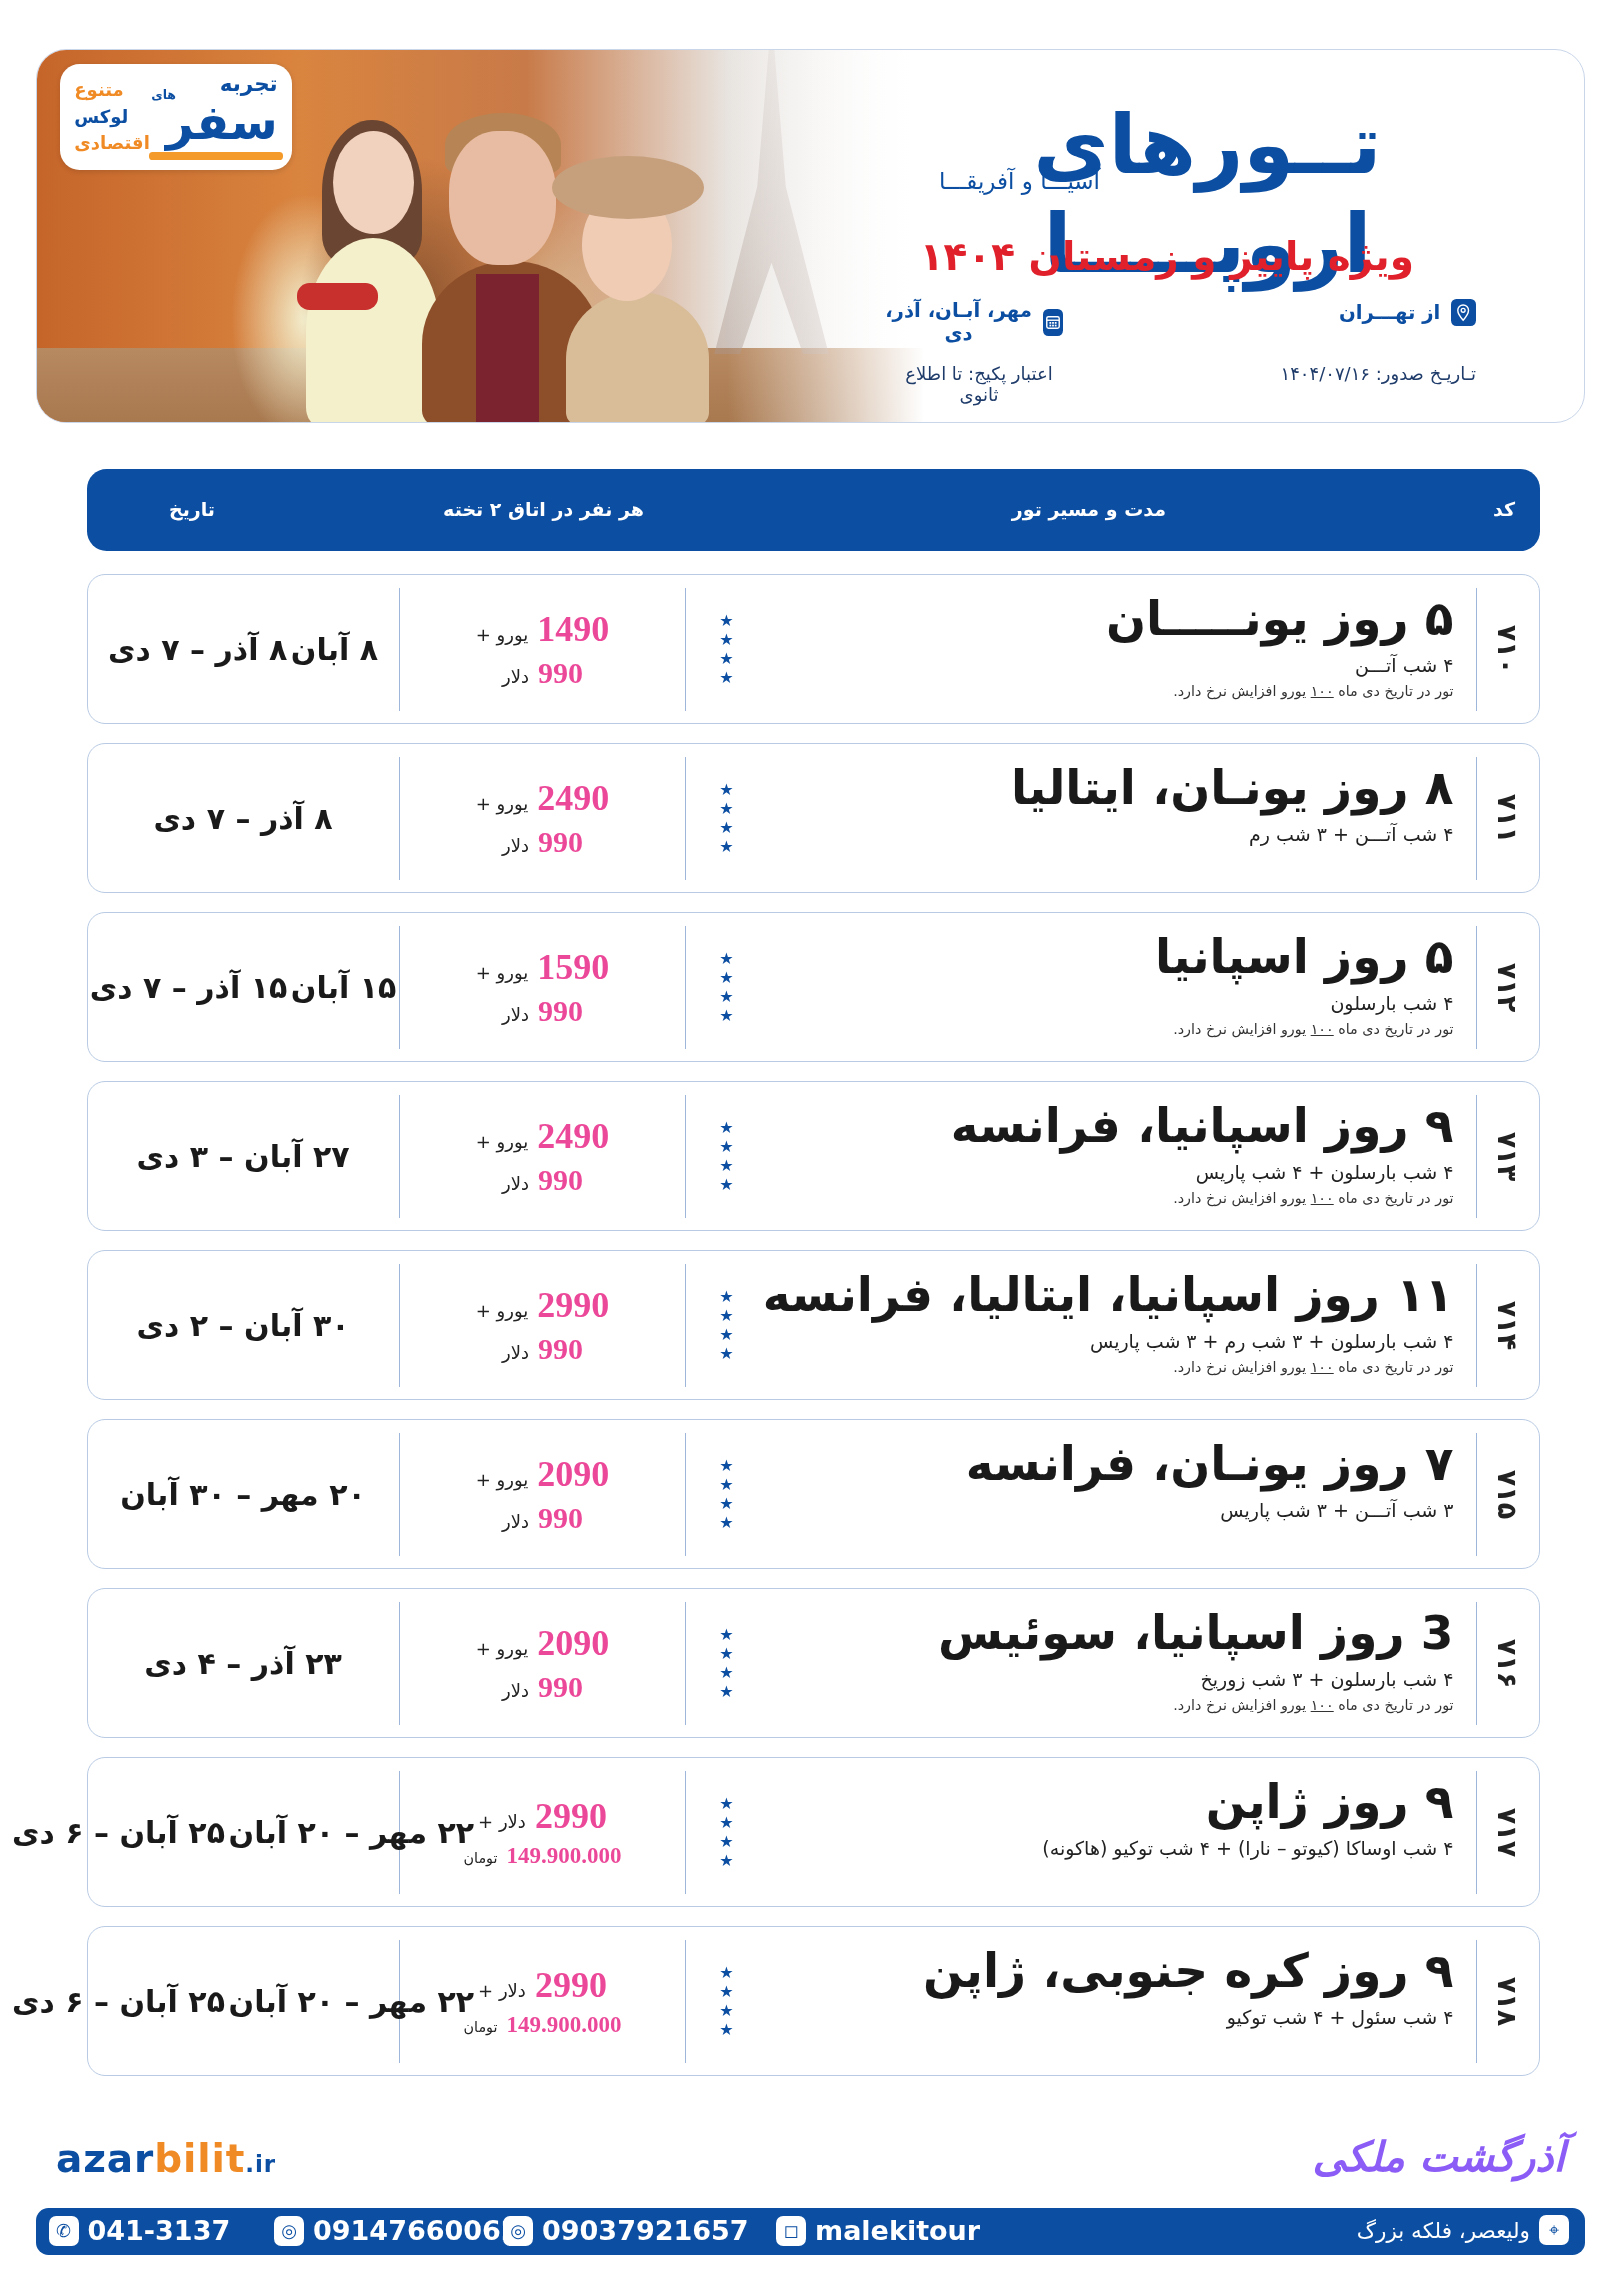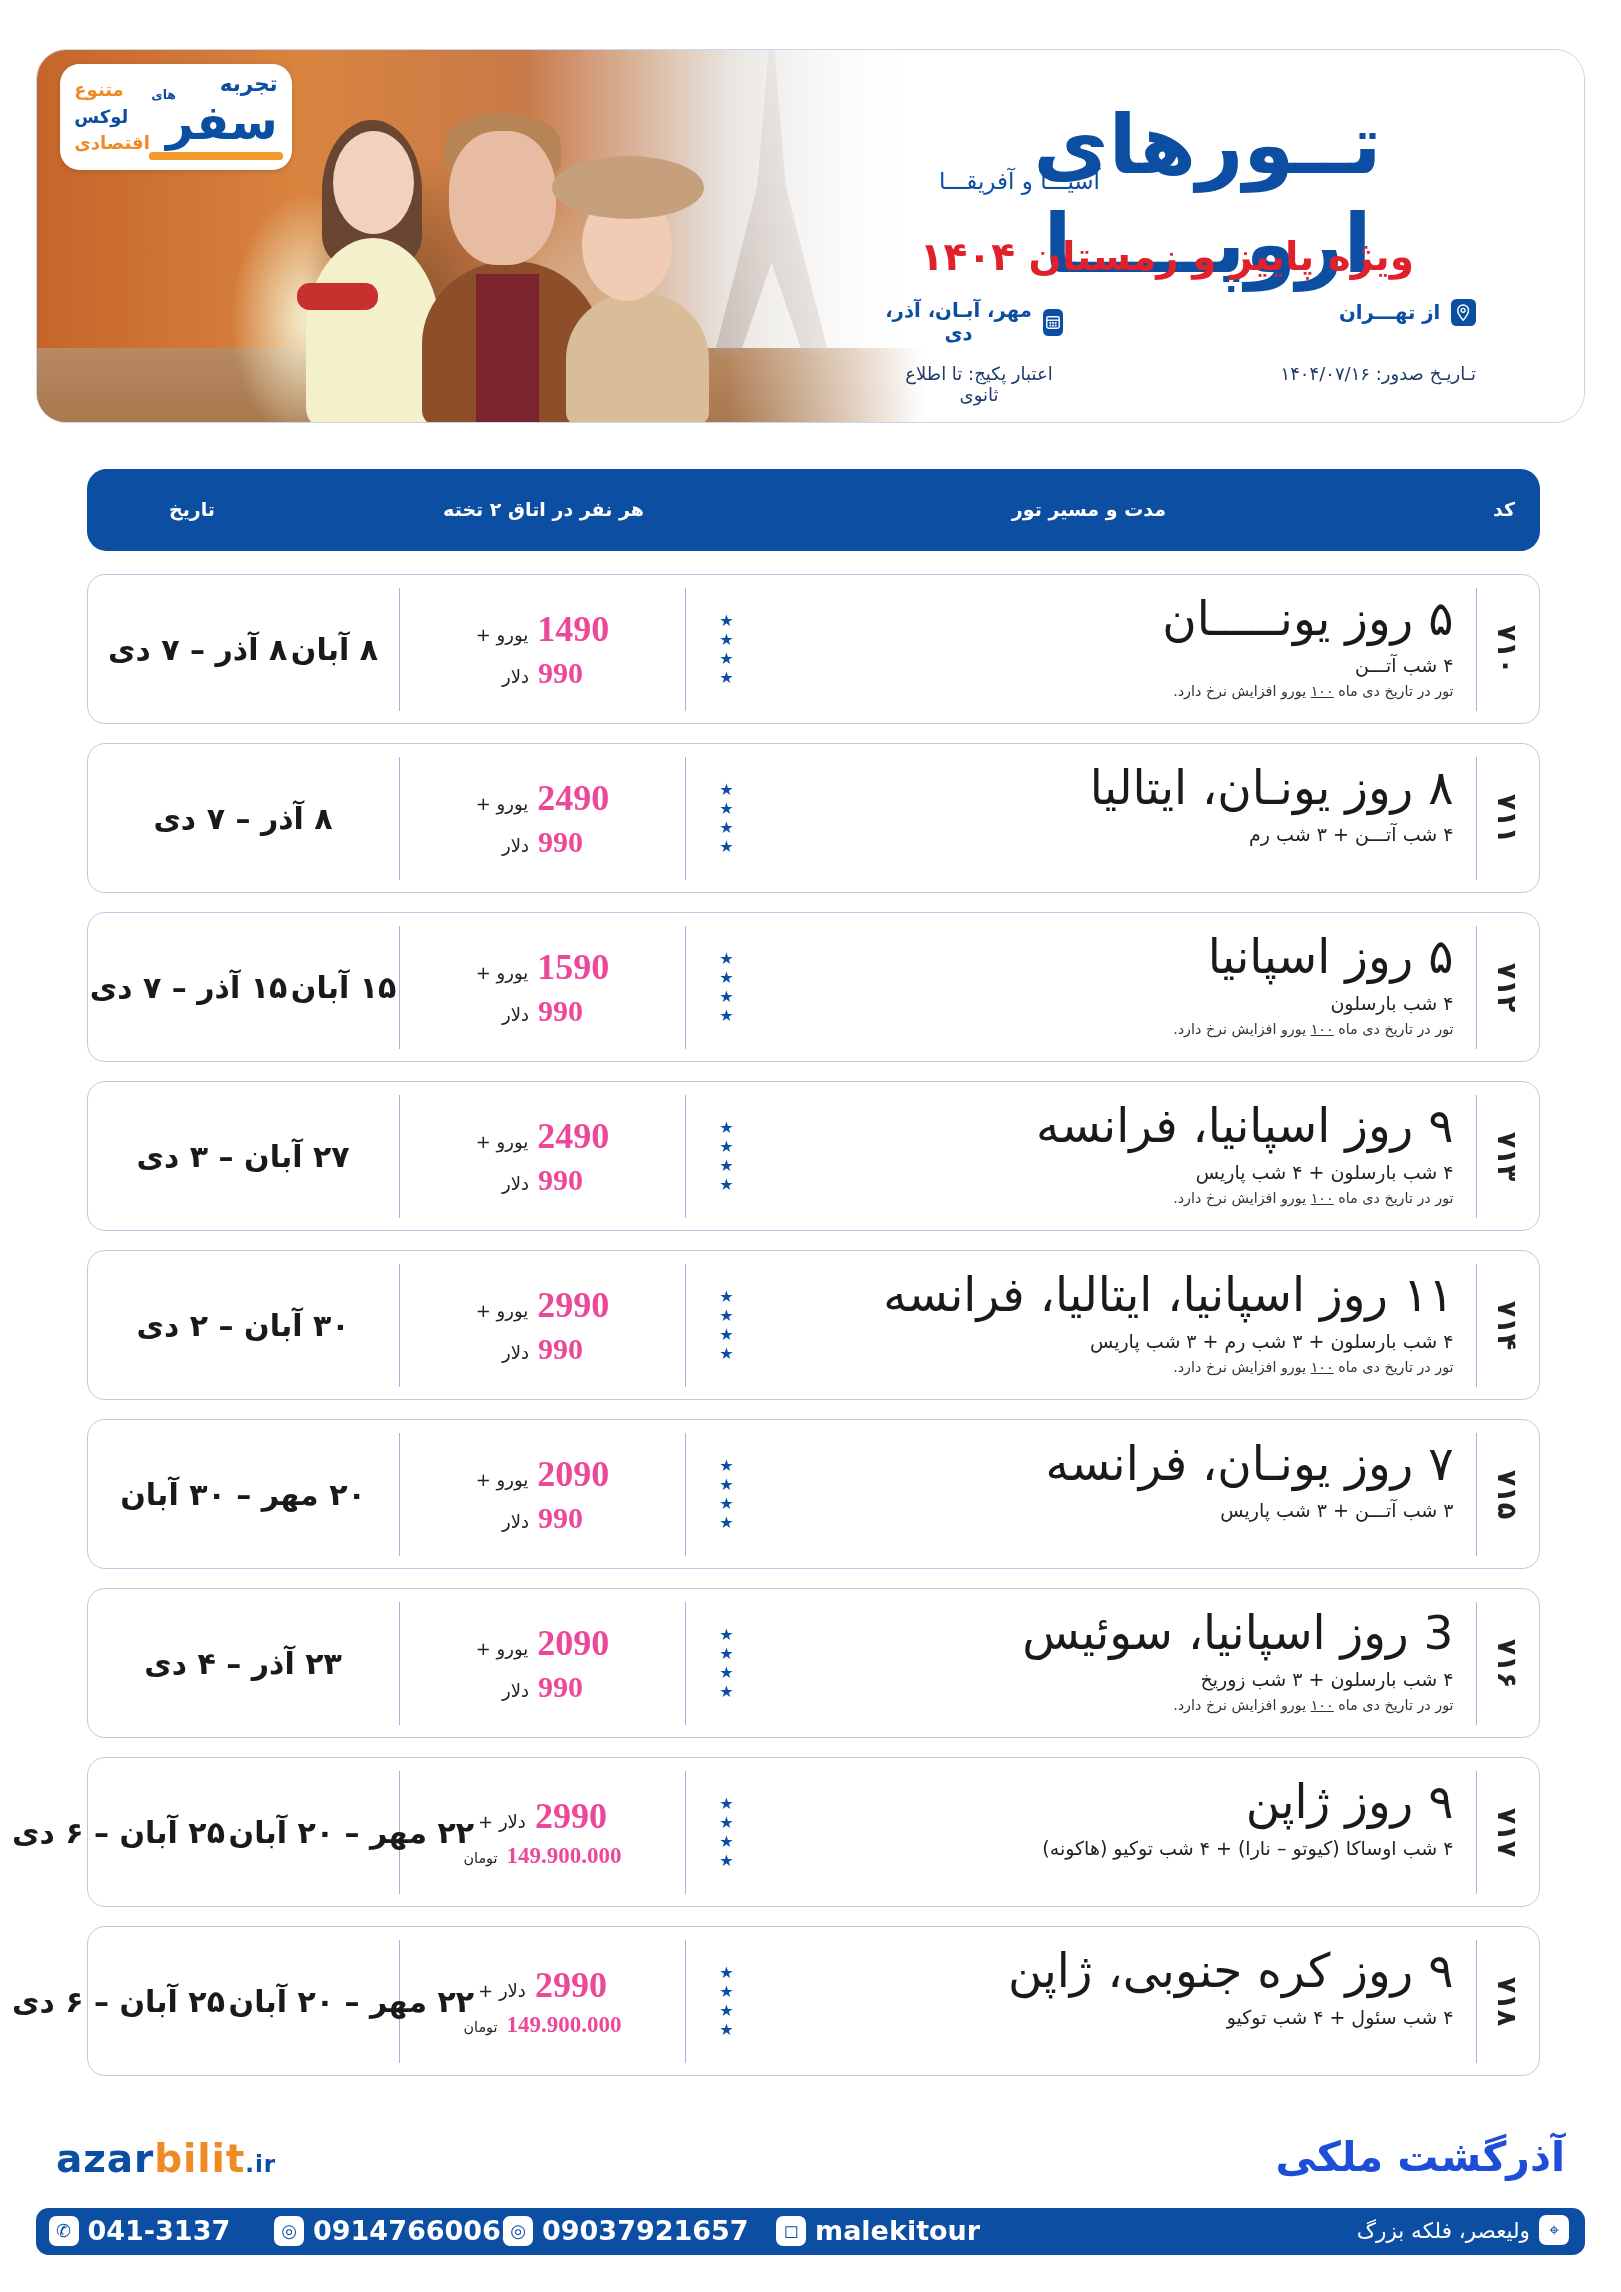--- a/index.html
+++ b/index.html
@@ -87,21 +87,21 @@
   
   .rows { position: absolute; left: 87px; top: 574px; width: 1453px; }
   .row {
     position: relative; width: 1453px; height: 150px; margin-bottom: 19px;
     border: 1.8px solid #b9cbe4; border-radius: 18px; background: #fff;
   }
   .cell { position: absolute; top: 12.5px; bottom: 12.5px; }
   .c-code { right: 0; width: 63px; border-left: 1.3px solid #9db6da; display: flex; align-items: center; justify-content: center; }
   .c-code span { display: inline-block; transform: rotate(90deg); font-weight: bold; font-size: 27px; color: #222; }
   .c-route { right: 64px; width: 734px; padding-right: 21.5px; text-align: right; }
-  .c-route .title { font-size: 47px; font-weight: normal; line-height: 59px; margin-top: 1.8px; color: #1a1a1a; white-space: nowrap; }
+  .c-route .title { font-size: 47px; font-weight: bold; line-height: 59px; margin-top: 1.8px; color: #1a1a1a; white-space: nowrap; }
   .c-route .nights { font-size: 19px; margin-top: 5.4px; color: #222; }
   .c-route .note { font-size: 14.3px; margin-top: 7.2px; color: #333; }
   .c-route .note u { text-decoration: underline; }
   .c-stars { right: 799px; width: 27px; display: flex; flex-direction: column; align-items: center; justify-content: center; gap: 1.8px; color: #0b4ea2; font-size: 16px; line-height: 17px; }
   .c-sep1 { right: 853px; width: 0; border-left: 1.3px solid #9db6da; }
   .c-price { right: 854px; width: 285px; display: flex; flex-direction: column; align-items: center; justify-content: center; gap: 5.4px; }
   .price-line { display: flex; align-items: baseline; gap: 9px; direction: rtl; }
   .price-line .amt { font-size: 36px; font-weight: bold; color: #ec4899; direction: ltr; font-family: Liberation Serif, serif; }
   .price-line .cur { font-size: 18px; color: #222; }
   .price-line.sub .amt { font-size: 30px; }
@@ -109,21 +109,21 @@
   .price-line.toman .cur { font-size: 14.3px; }
   .c-sep2 { right: 1139px; width: 0; border-left: 1.3px solid #9db6da; }
   .c-date { right: 1141px; width: 310px; display: flex; flex-direction: row; align-items: center; justify-content: center; gap: 3.6px; }
   .c-date div { font-size: 30px; font-weight: bold; color: #1a1a1a; white-space: nowrap; }
 
   
   .brand-left { position: absolute; left: 56px; top: 2136px; font-size: 39px; font-weight: bold; direction: ltr; letter-spacing: 0.9px; }
   .brand-left .b1 { color: #0b4ea2; }
   .brand-left .b2 { color: #f08a24; }
   .brand-left .b3 { color: #0b4ea2; font-size: 23px; }
-  .brand-right { position: absolute; right: 56px; top: 2133px; font-size: 41px; font-weight: bold; color: #1d4ed8; }
+  .brand-right { position: absolute; right: 56px; top: 2133px; font-size: 41px; font-weight: bold; color: #8b5cf6; font-style: italic; }
   .footer-bar {
     position: absolute; left: 36px; top: 2208px; width: 1549px; height: 47px;
     background: #0b4ea2; border-radius: 12.5px; color: #fff; direction: ltr;
   }
   .fb-item { position: absolute; top: 7.2px; display: flex; align-items: center; gap: 9px; font-size: 27px; font-weight: bold; }
   .fb-ico { width: 30px; height: 30px; background: #fff; border-radius: 7.2px; color: #0b4ea2; display: flex; align-items: center; justify-content: center; font-size: 18px; }
   .fb-addr { position: absolute; right: 16px; top: 7.2px; display: flex; align-items: center; gap: 9px; font-size: 21.5px; direction: rtl; }
 </style>
 </head>
 <body>

